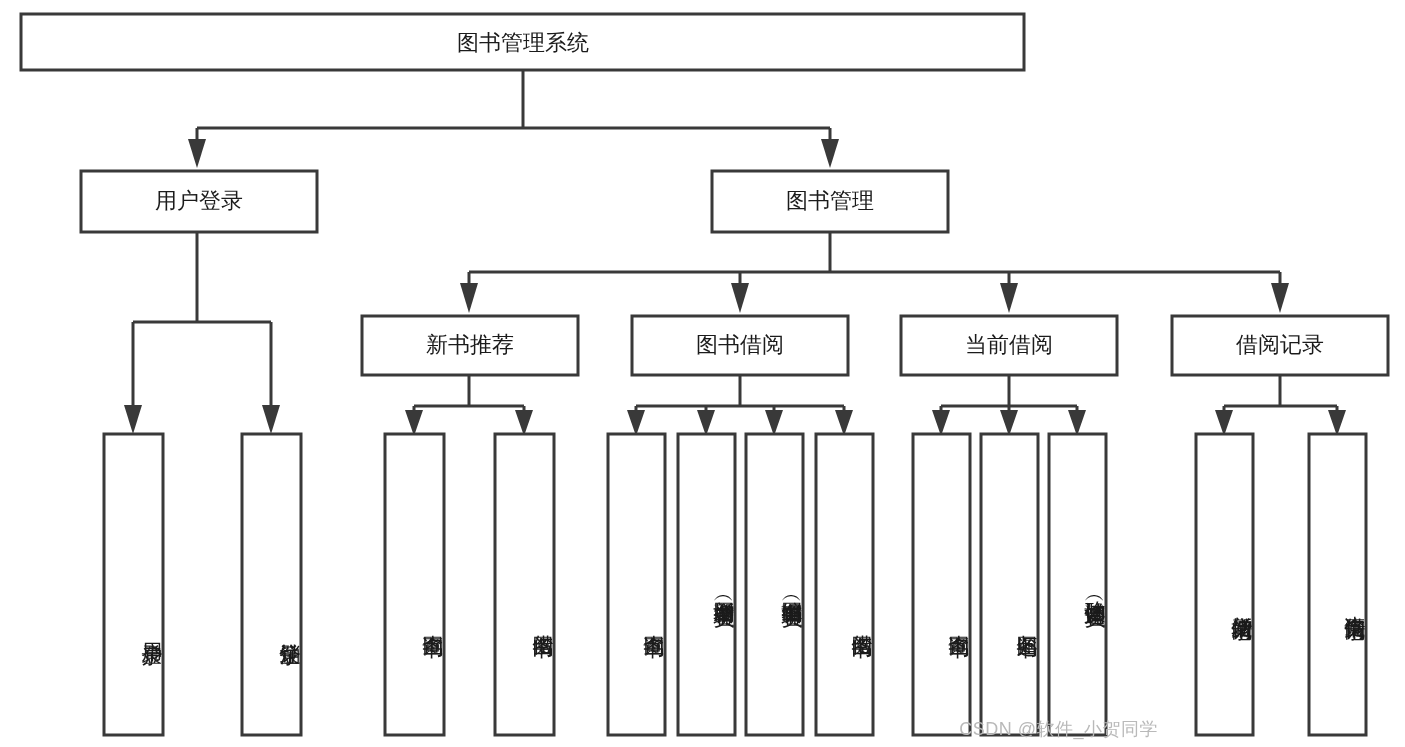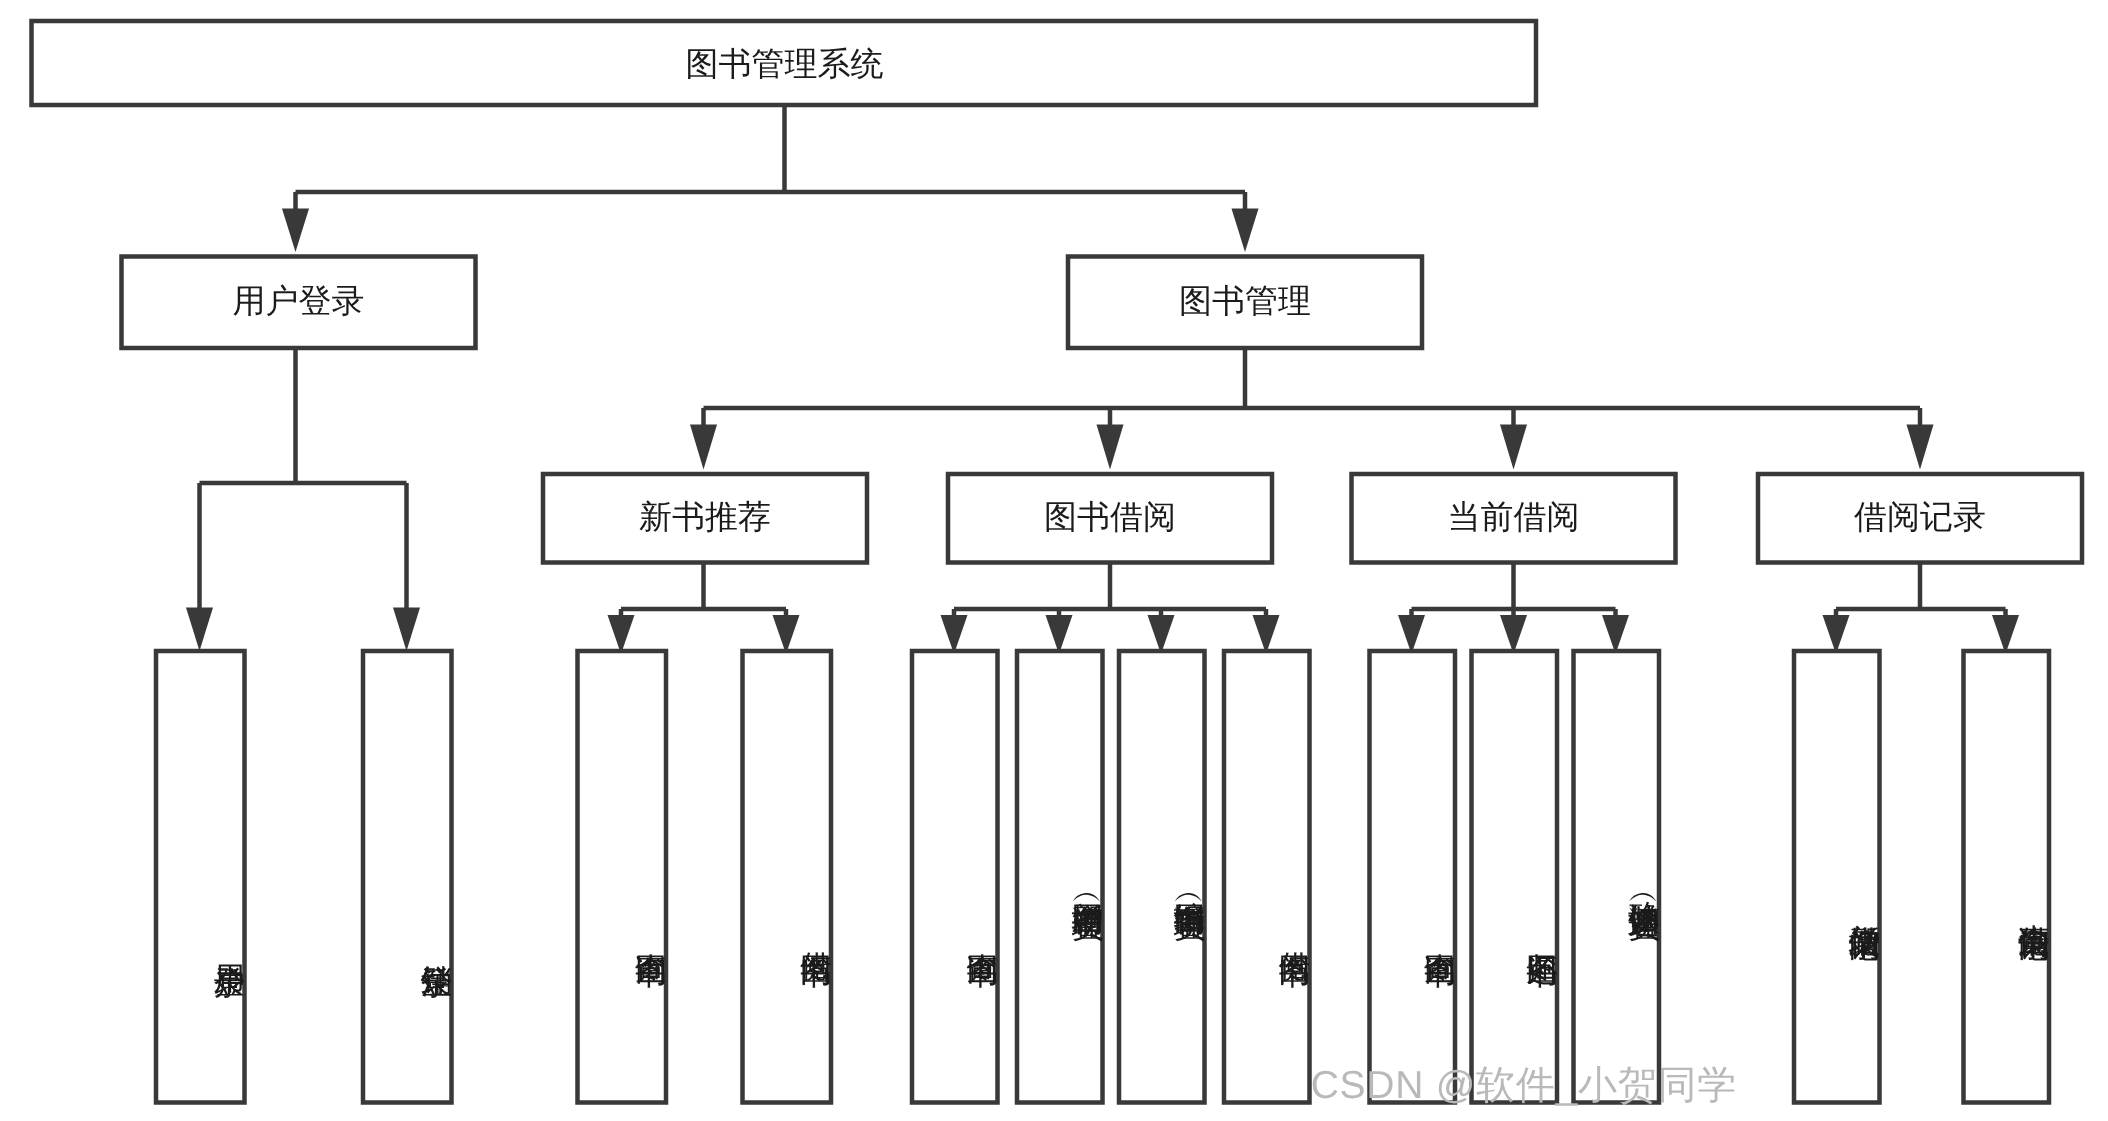--- a/index.html
+++ b/index.html
@@ -62,21 +62,21 @@
     display: flex;
     align-items: flex-start;
     justify-content: center;
     pointer-events: none;
   }
   .watermark {
     position: absolute;
     right: 8px;
     bottom: 6px;
     font-family: "Liberation Sans", "DejaVu Sans", sans-serif;
-    font-size: 26px;
+    font-size: 18px;
     color: #b9b9b9;
     white-space: nowrap;
     letter-spacing: 0.5px;
   }
 </style>
 </head>
 <body>
 
 <div id="diagram-root">
 

